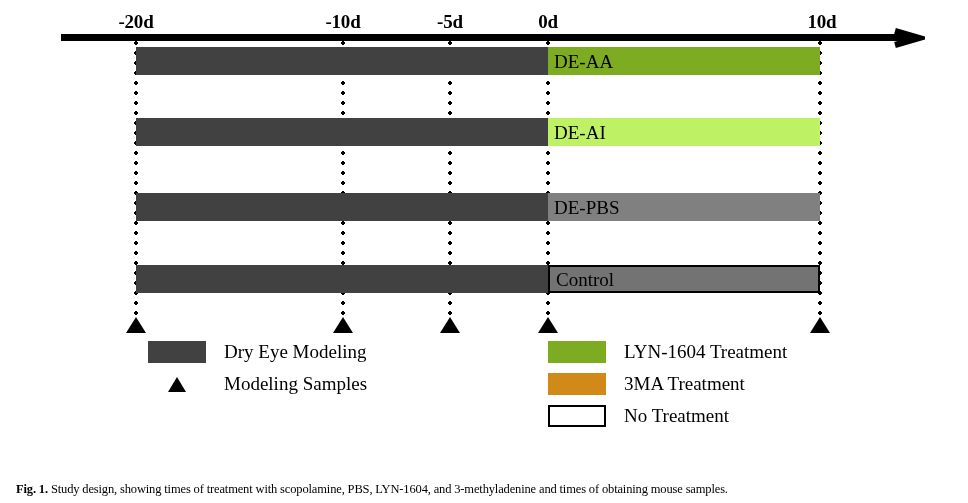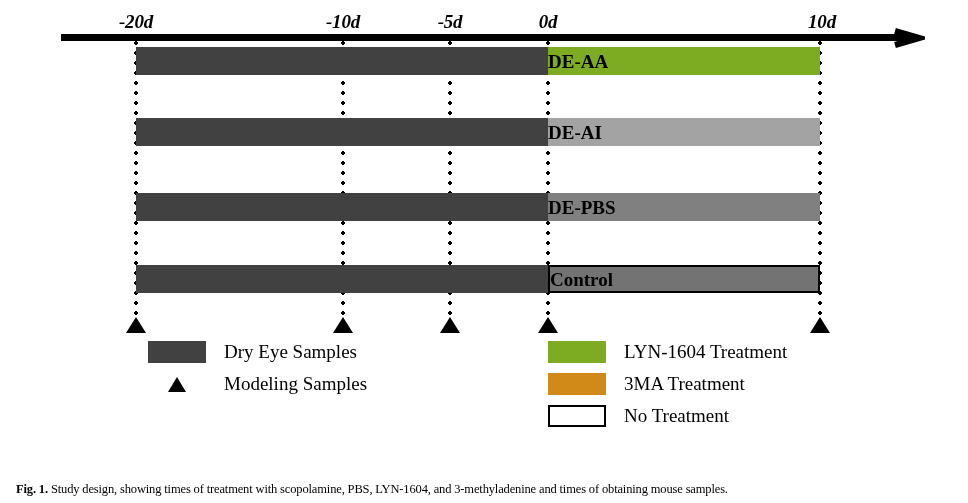--- a/index.html
+++ b/index.html
@@ -45,21 +45,20 @@
   
   .tick-label {
     position: absolute;
     top: 12px;
     transform: translateX(-50%);
     font-size: 19px;
     line-height: 20px;
     font-weight: 700;
     white-space: nowrap;
     letter-spacing: -0.2px;
-    font-style: italic;
   }
 
   
   .guide {
     position: absolute;
     top: 41px;
     width: 4px;
     height: 278px;
     transform: translateX(-2px);
     background-image:
@@ -82,21 +81,22 @@
   .bar-model {
     background: #414141;
   }
   .bar-treat {
     display: flex;
     align-items: center;
   }
   .bar-label {
     font-size: 19px;
     line-height: 19px;
-    font-weight: 700;
+    font-weight: 400;
+    padding-left: 6px;
     white-space: nowrap;
     color: #000000;
   }
 
   
   .tri {
     position: absolute;
     width: 0;
     height: 0;
     border-left: 10px solid transparent;
@@ -185,21 +185,21 @@
 
   <div class="bar-row" style="left:0; top:47px; width:968px">
     <div class="bar-seg bar-model" style="left:136px; width:412px; background:#414141"></div>
     <div class="bar-seg bar-treat" style="left:548px; width:272px; background:#7DAB21">
       <span class="bar-label">DE-AA</span>
     </div>
   </div>
 
   <div class="bar-row" style="left:0; top:118px; width:968px">
     <div class="bar-seg bar-model" style="left:136px; width:412px; background:#414141"></div>
-    <div class="bar-seg bar-treat" style="left:548px; width:272px; background:#a3a3a3">
+    <div class="bar-seg bar-treat" style="left:548px; width:272px; background:#bef264">
       <span class="bar-label">DE-AI</span>
     </div>
   </div>
 
   <div class="bar-row" style="left:0; top:193px; width:772px">
     <div class="bar-seg bar-model" style="left:136px; width:412px; background:#414141"></div>
     <div class="bar-seg bar-treat" style="left:548px; width:272px; background:#808080">
       <span class="bar-label">DE-PBS</span>
     </div>
   </div>
@@ -213,21 +213,21 @@
 
   <div class="tri" style="left:136px; top:317px"></div>
   <div class="tri" style="left:343px; top:317px"></div>
   <div class="tri" style="left:450px; top:317px"></div>
   <div class="tri" style="left:548px; top:317px"></div>
   <div class="tri" style="left:820px; top:317px"></div>
 
   <div class="legend" style="left:148px; top:336px">
     <div class="legend-row">
       <span class="legend-swatch" style="background:#414141"></span>
-      <span class="legend-text">Dry Eye Samples</span>
+      <span class="legend-text">Dry Eye Modeling</span>
     </div>
     <div class="legend-row">
       <span class="legend-tri-wrap">
         <span class="legend-tri"></span>
       </span>
       <span class="legend-text">Modeling Samples</span>
     </div>
   </div>
 
   <div class="legend" style="left:548px; top:336px">

